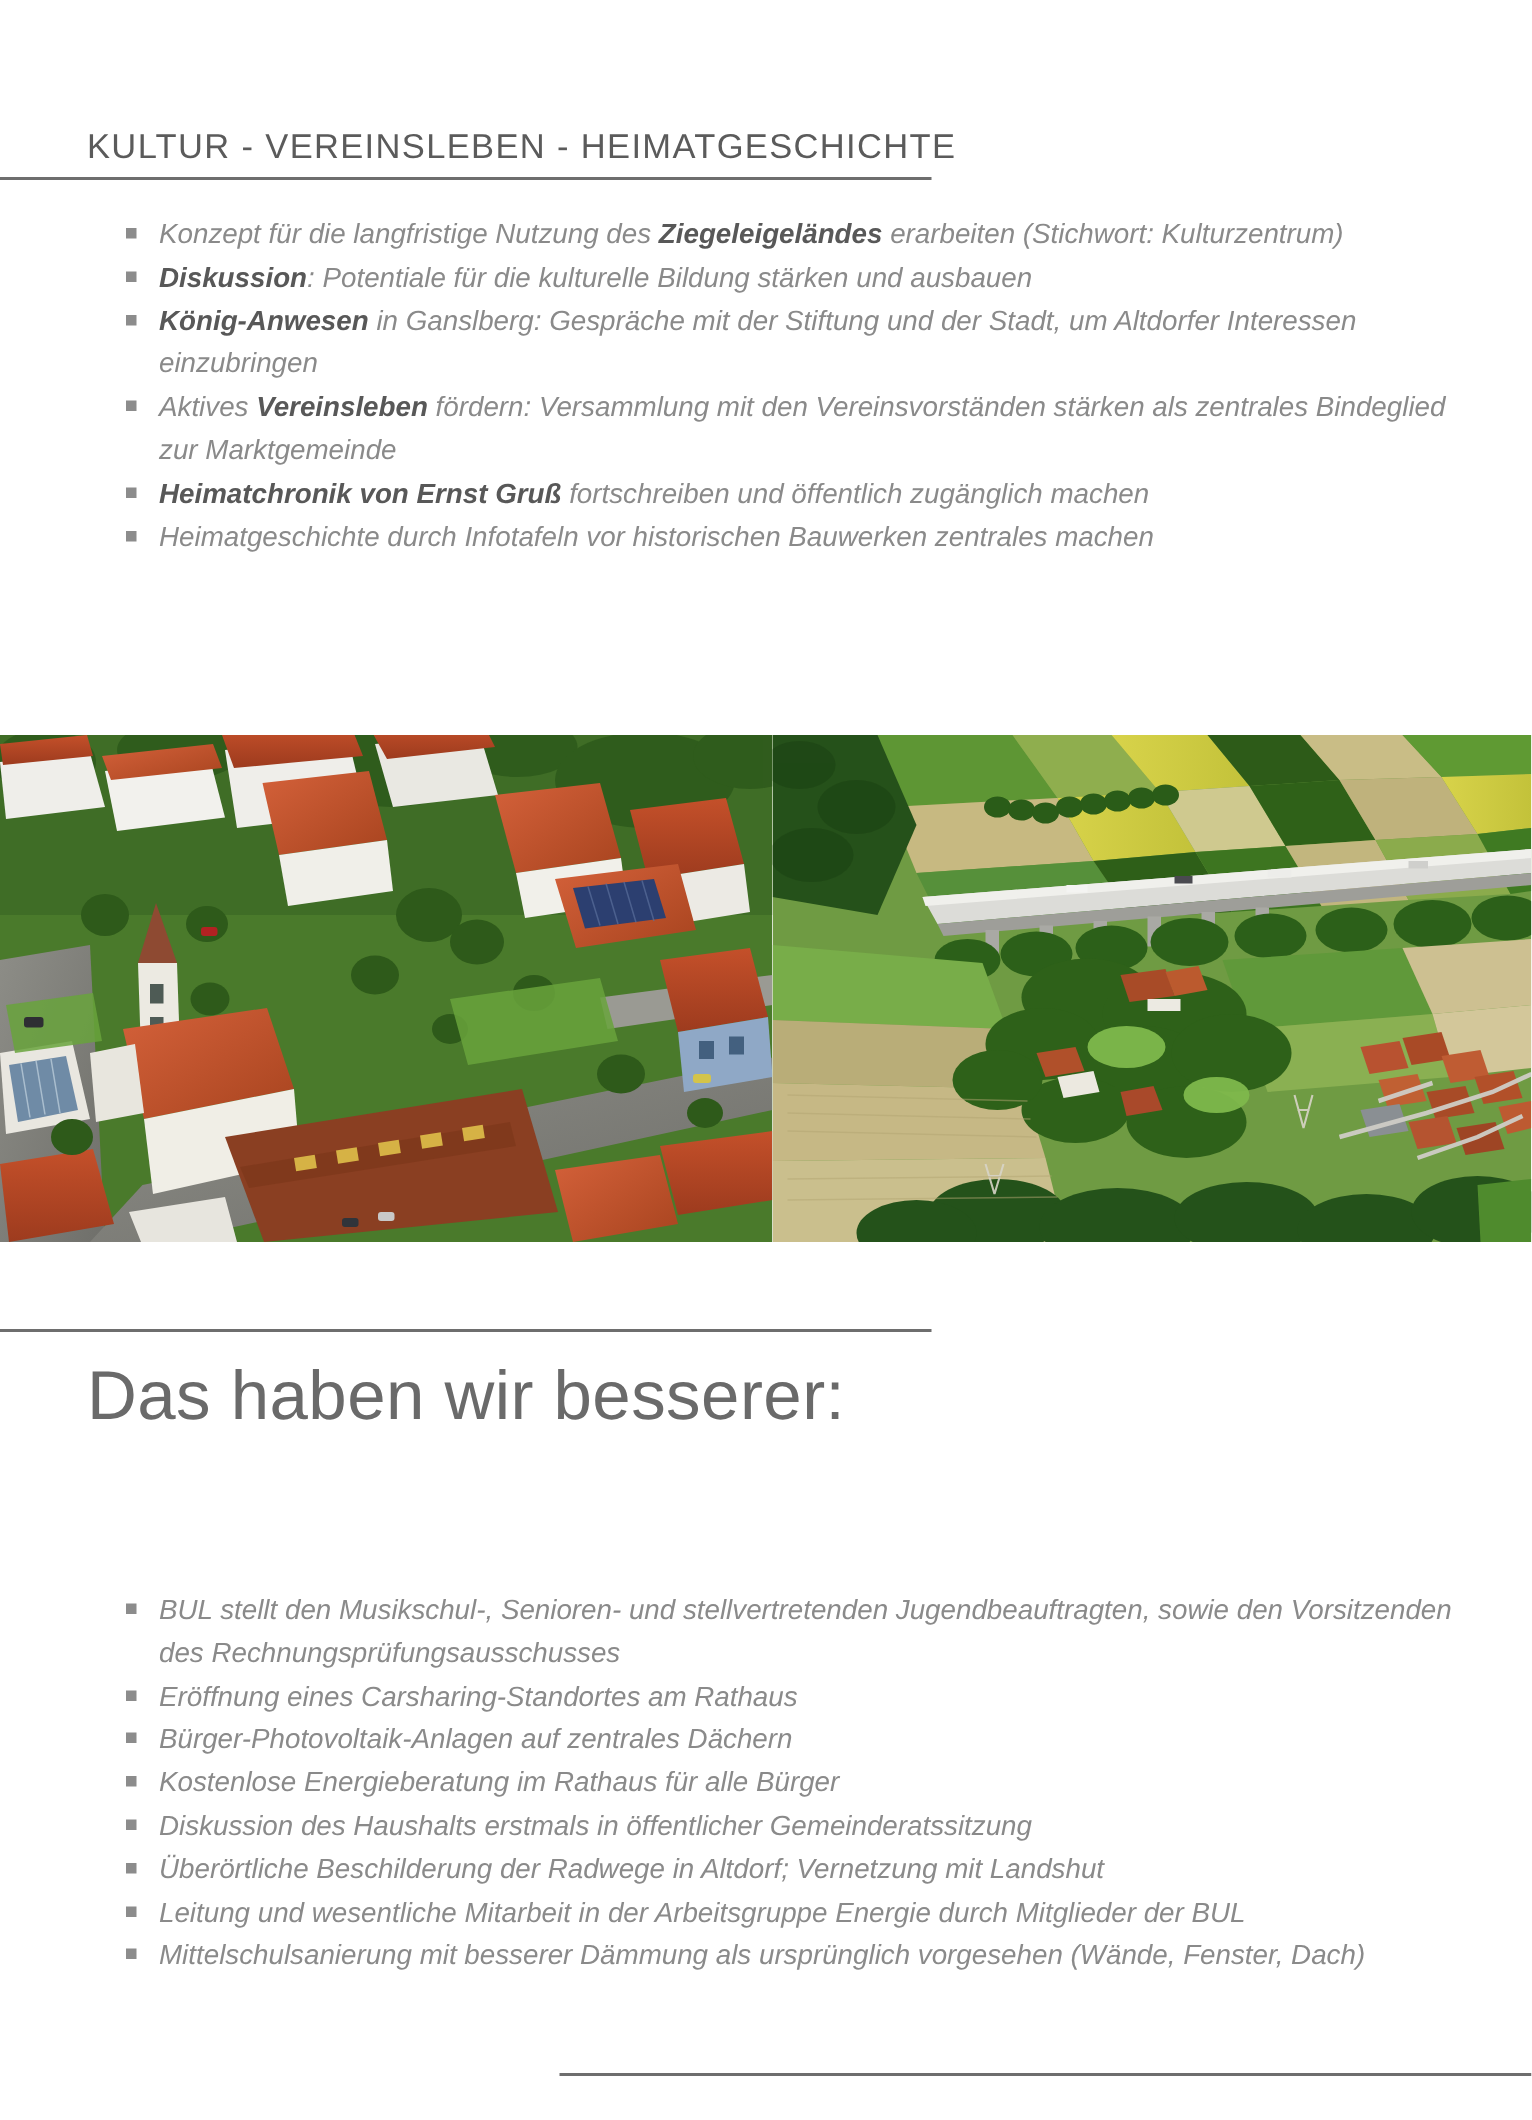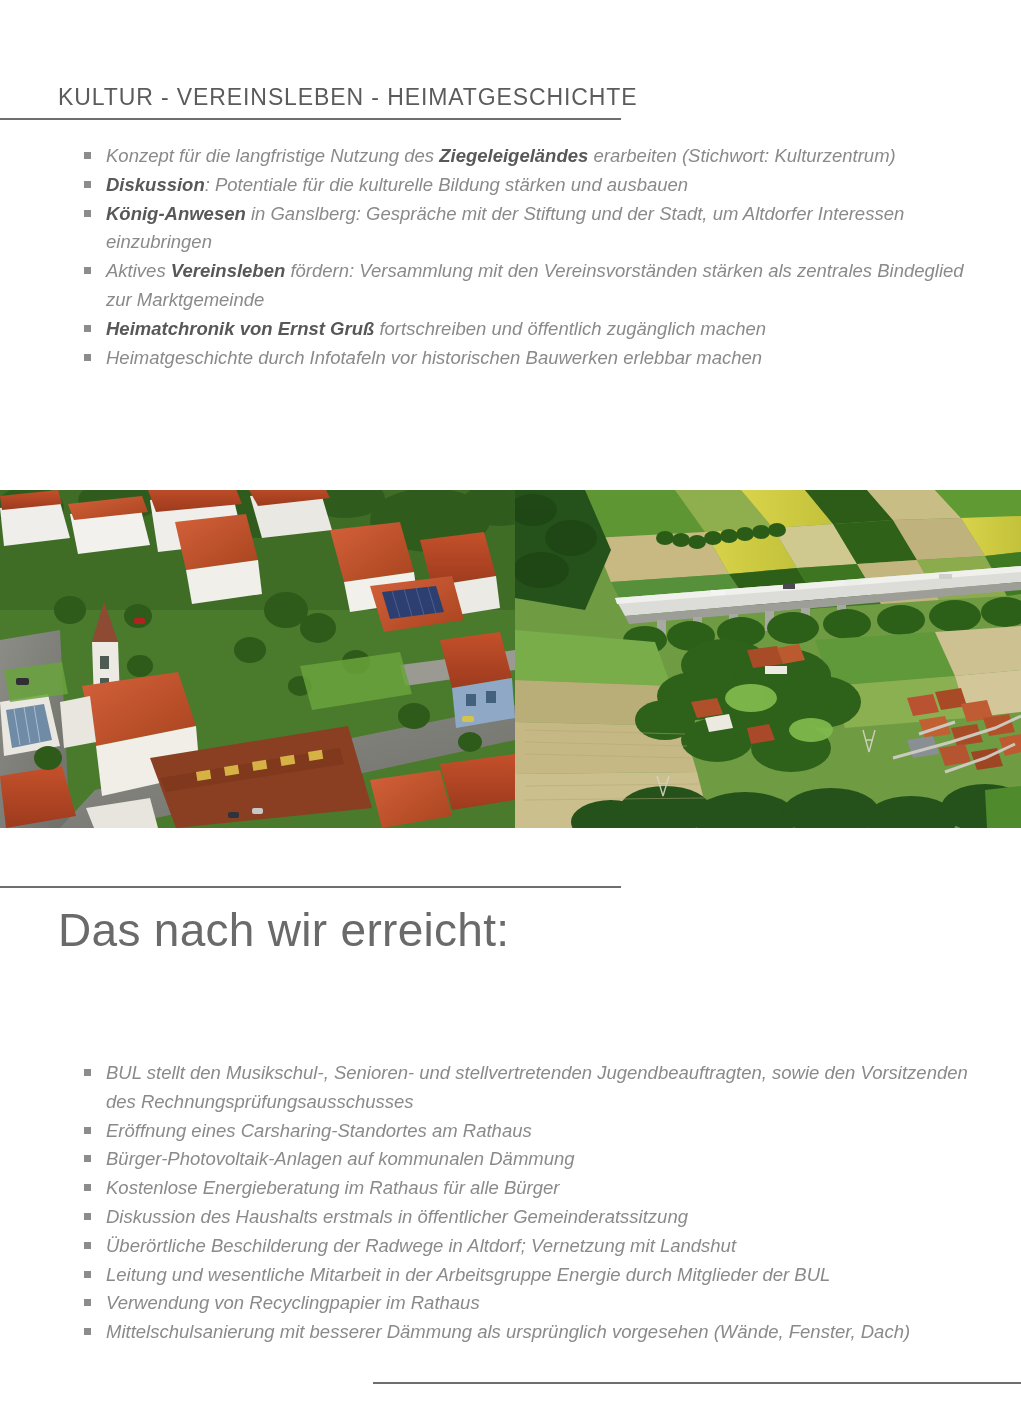--- a/index.html
+++ b/index.html
@@ -80,21 +80,21 @@
 
   <div class="sec1-title">KULTUR - VEREINSLEBEN - HEIMATGESCHICHTE</div>
   <div class="rule-top"></div>
 
   <ul class="blist" id="list-kultur">
       <li>Konzept für die langfristige Nutzung des <b>Ziegeleigeländes</b> erarbeiten (Stichwort: Kulturzentrum)</li>
       <li><b>Diskussion</b>: Potentiale für die kulturelle Bildung stärken und ausbauen</li>
       <li><b>König-Anwesen</b> in Ganslberg: Gespräche mit der Stiftung und der Stadt, um Altdorfer Interessen einzubringen</li>
       <li>Aktives <b>Vereinsleben</b> fördern: Versammlung mit den Vereinsvorständen stärken als zentrales Bindeglied zur Marktgemeinde</li>
       <li><b>Heimatchronik von Ernst Gruß</b> fortschreiben und öffentlich zugänglich machen</li>
-      <li>Heimatgeschichte durch Infotafeln vor historischen Bauwerken erlebbar machen</li>
+      <li>Heimatgeschichte durch Infotafeln vor historischen Bauwerken zentrales machen</li>
     </ul>
 
   <div class="photo-band">
 
     <div class="photo photo-village">
       <svg width="515" height="338" viewBox="0 0 515 338" preserveAspectRatio="none" aria-hidden="true">
         <defs>
           <linearGradient id="gAsph" x1="0" y1="0" x2="1" y2="1">
             <stop offset="0" stop-color="#8d8d87"></stop>
               <stop offset="1" stop-color="#6f6f6a"></stop>
@@ -411,28 +411,27 @@
           <line x1="10" y1="252" x2="172" y2="256"></line>
           <line x1="10" y1="264" x2="176" y2="268"></line>
           <line x1="10" y1="296" x2="186" y2="294"></line>
           <line x1="10" y1="310" x2="190" y2="308"></line>
         </g>
       </svg>
     </div>
   </div>
 
   <div class="rule-mid"></div>
-  <div class="sec2-title">Das nach wir erreicht:</div>
+  <div class="sec2-title">Das haben wir besserer:</div>
 
   <ul class="blist" id="list-erreicht">
       <li>BUL stellt den Musikschul-, Senioren- und stellvertretenden Jugendbeauftragten, sowie den Vorsitzenden des Rechnungsprüfungsausschusses</li>
       <li>Eröffnung eines Carsharing-Standortes am Rathaus</li>
-      <li>Bürger-Photovoltaik-Anlagen auf kommunalen Dämmung</li>
+      <li>Bürger-Photovoltaik-Anlagen auf zentrales Dächern</li>
       <li>Kostenlose Energieberatung im Rathaus für alle Bürger</li>
       <li>Diskussion des Haushalts erstmals in öffentlicher Gemeinderatssitzung</li>
       <li>Überörtliche Beschilderung der Radwege in Altdorf; Vernetzung mit Landshut</li>
       <li>Leitung und wesentliche Mitarbeit in der Arbeitsgruppe Energie durch Mitglieder der BUL</li>
-      <li>Verwendung von Recyclingpapier im Rathaus</li>
       <li>Mittelschulsanierung mit besserer Dämmung als ursprünglich vorgesehen (Wände, Fenster, Dach)</li>
     </ul>
 
   <div class="rule-bottom"></div>
 </div>
 
 </body></html>

